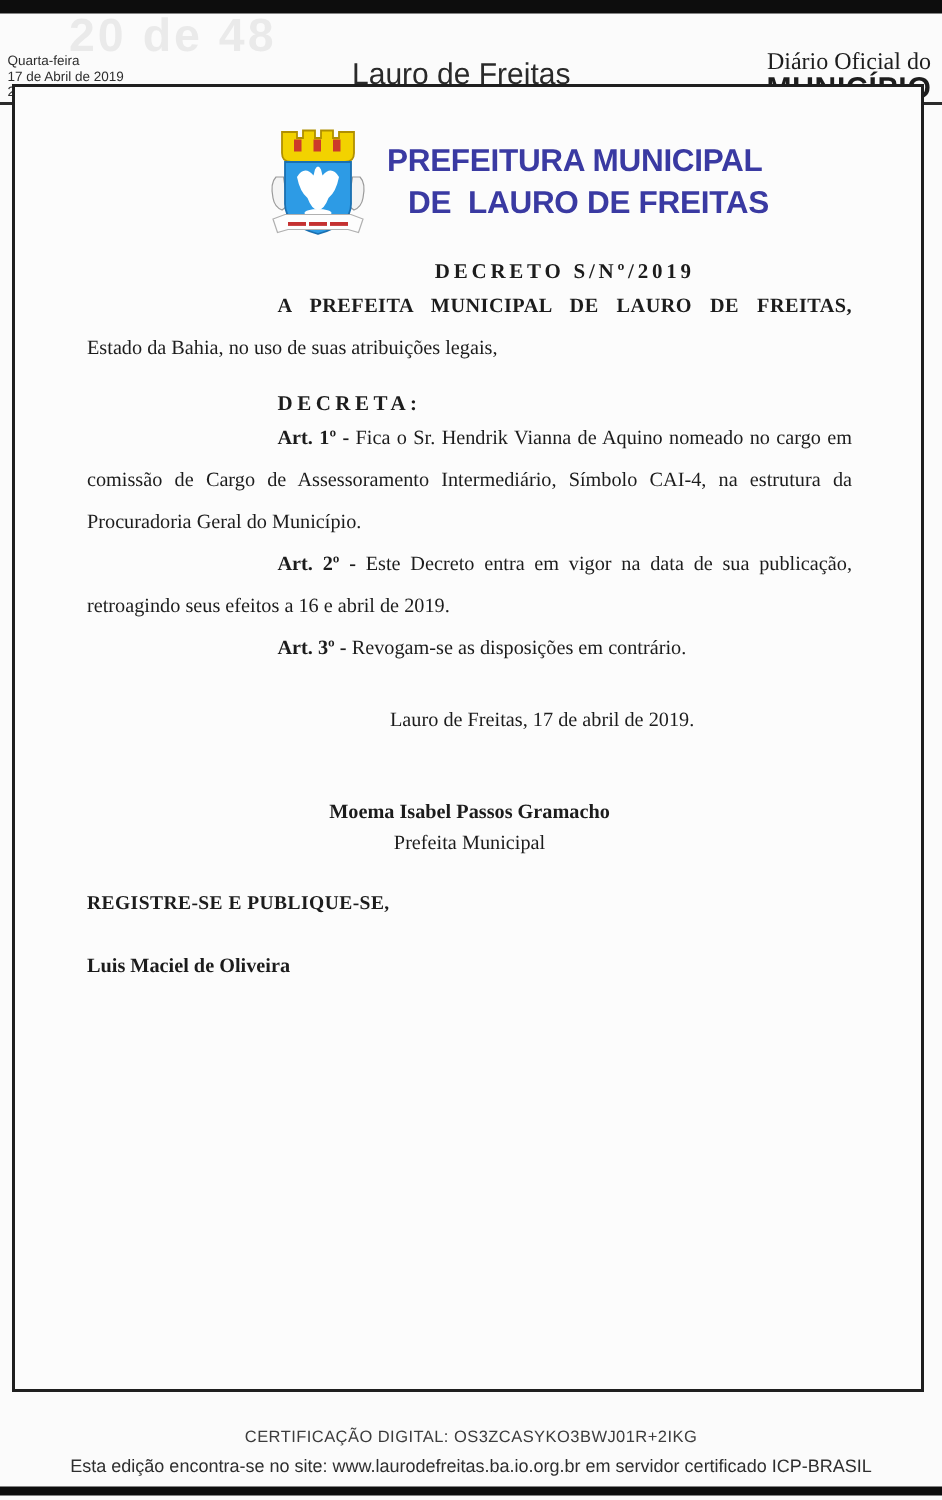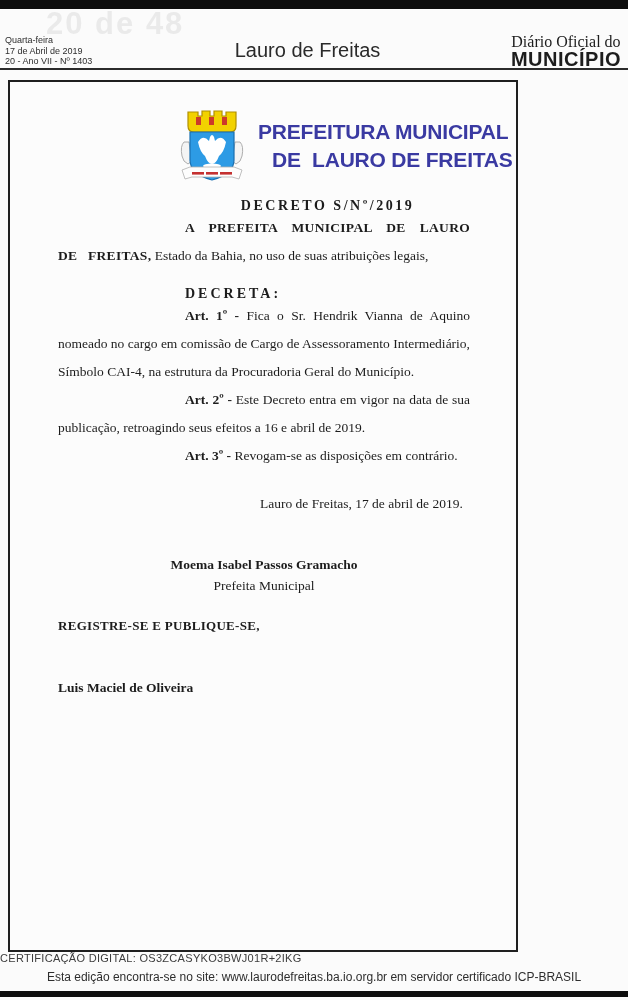--- a/index.html
+++ b/index.html
@@ -23,22 +23,22 @@
     font-family:"Liberation Sans", sans-serif;
   }
   .hdr-left{position:absolute;left:5px;top:2px;font-size:9px;line-height:10.5px;color:#2e2e2e;}
   .hdr-city{position:absolute;left:0;right:13px;top:6px;text-align:center;font-size:20px;color:#2a2a2a;}
   .hdr-right{position:absolute;right:7px;top:0;text-align:center;color:#1d1d1d;}
   .hdr-right .serif{font-family:"Liberation Serif", serif;font-size:16px;line-height:17px;}
   .hdr-right .brand{font-family:"Liberation Sans", sans-serif;font-weight:bold;font-size:20px;line-height:19px;letter-spacing:0.5px;}
   .hrule{position:absolute;top:68px;left:0;width:628px;height:2px;background:#2b2b2b;}
 
   .doc-box{
-    position:absolute;top:80px;left:8px;
-    width:510px;height:872px;
+    position:absolute;top:56px;left:8px;
+    width:608px;height:872px;
     border:2px solid #1f1f1f;
     background:#fcfcfc;
     box-sizing:border-box;
     padding:22px 46px 0 48px;
   }
   .masthead{display:flex;align-items:center;margin-left:120px;height:84px;}
   .crest{width:68px;height:84px;flex:0 0 auto;}
   .blue-title{
     margin-left:12px;
     font-family:"Liberation Sans", sans-serif;
@@ -60,23 +60,23 @@
   .decreta{margin:16px 0 0 127px;font-weight:bold;font-size:14px;letter-spacing:3px;}
   .art1{margin-top:22px;}
   .art2{margin-top:8px;}
   .art3{margin-top:14px;}
   .dateline{margin:26px 0 0 202px;font-size:13.5px;}
   .sig-center{text-align:center;font-size:13.5px;line-height:21px;}
   .sig1{margin-top:42px;}
   .sig2{margin-top:22px;}
   .sig-name{font-weight:bold;}
   .register{margin-top:22px;font-weight:bold;font-size:13px;letter-spacing:0.3px;}
-  .sig-left{margin-top:44px;font-size:13.5px;line-height:20px;}
+  .sig-left{margin-top:24px;font-size:13.5px;line-height:20px;}
   .footer-cert{
-    position:absolute;top:952px;left:0;width:628px;
+    position:absolute;top:952px;left:0;width:628px;text-align:center;
     font-family:"Liberation Sans", sans-serif;font-size:11px;color:#3c3c3c;letter-spacing:0.3px;
   }
   .footer-site{
     position:absolute;top:970px;left:0;width:628px;text-align:center;
     font-family:"Liberation Sans", sans-serif;font-size:12px;color:#2e2e2e;
   }
   .bottombar{position:absolute;top:991px;left:0;width:628px;height:6px;background:#0d0d0d;}
 </style>
 </head>
 <body>

